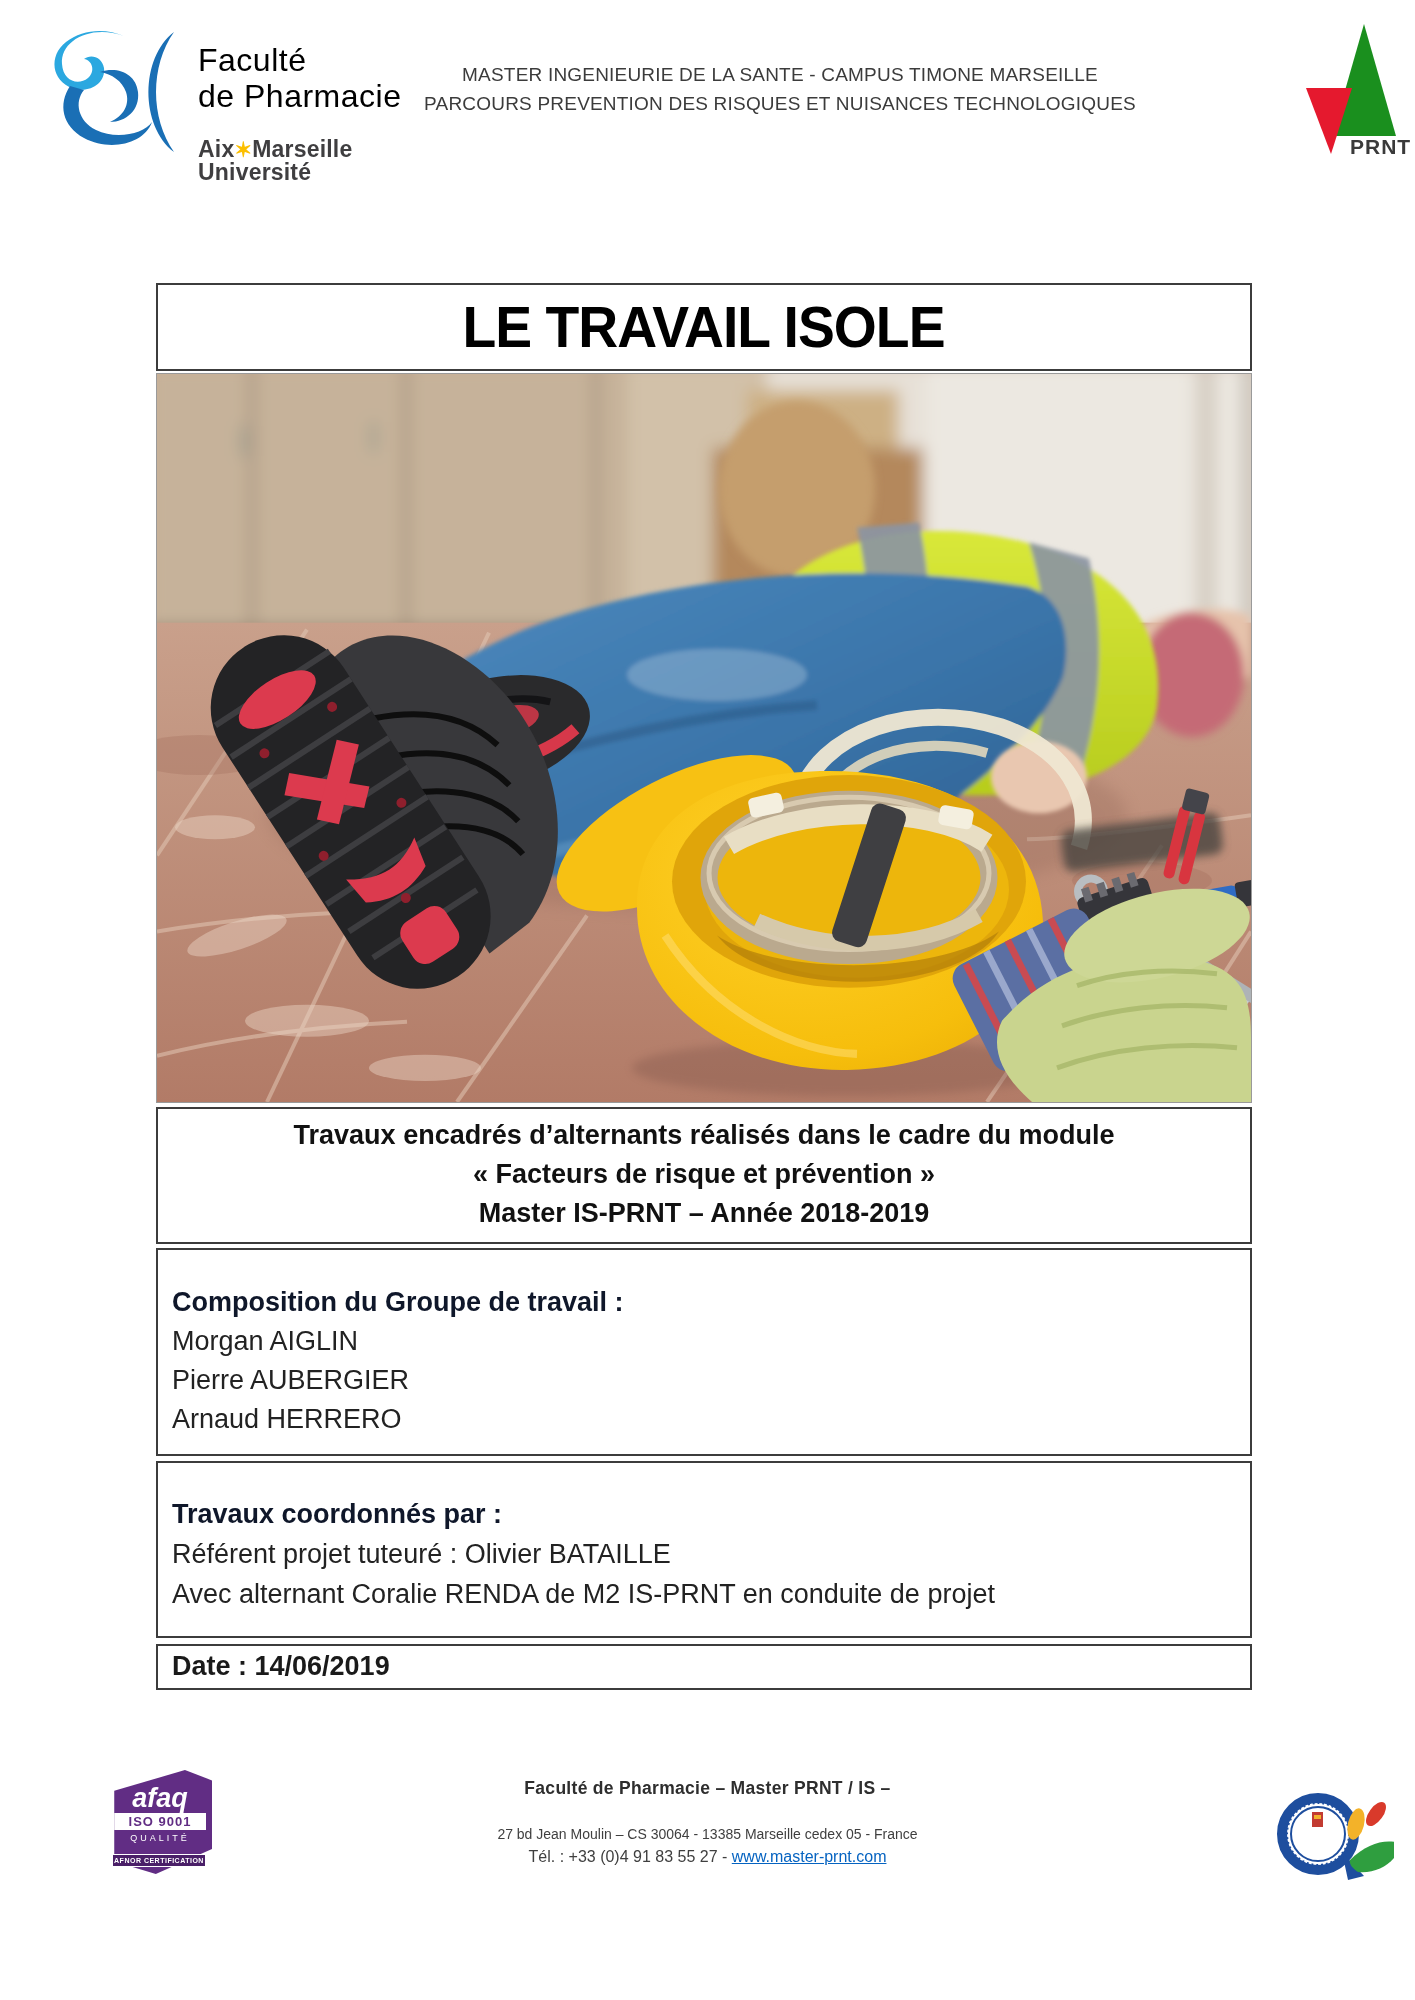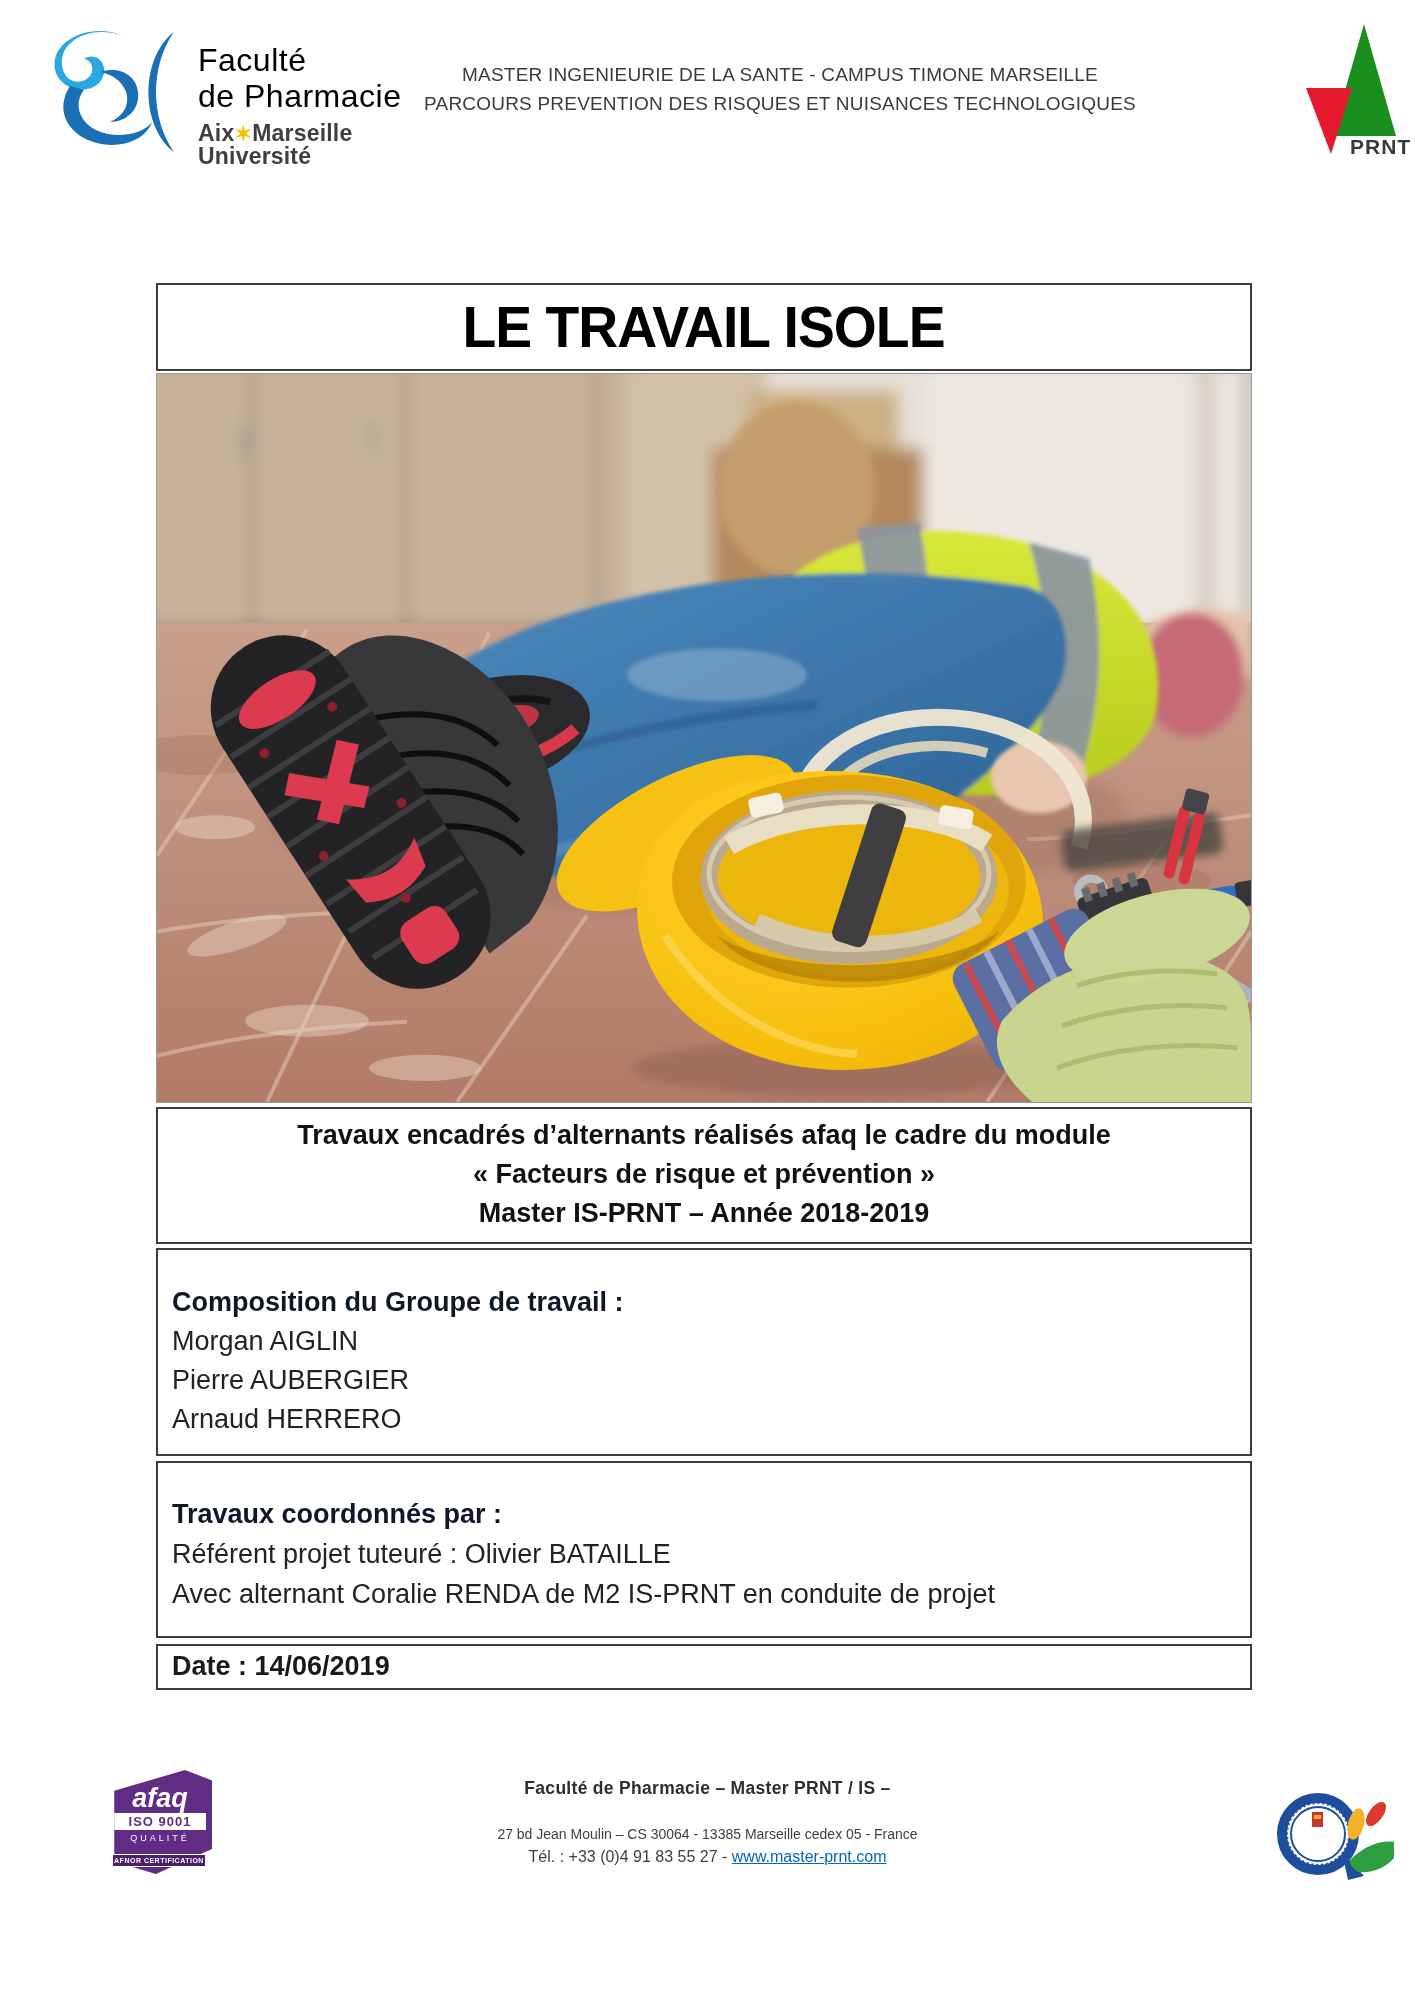--- a/index.html
+++ b/index.html
@@ -5,21 +5,21 @@
   html,body{margin:0;padding:0;}
   body{
     width:1415px;height:2000px;position:relative;background:#ffffff;
     font-family:"Liberation Sans",sans-serif;color:#1a1a1a;overflow:hidden;
   }
   
   .hdr-brand{position:absolute;left:40px;top:18px;width:420px;height:140px;}
   .hdr-brand svg{position:absolute;left:0;top:6px;}
   .brand-text{position:absolute;left:158px;top:24px;line-height:1;}
   .brand-line{font-size:32px;color:#000000;font-weight:500;letter-spacing:.5px;line-height:36px;}
-  .brand-uni{margin-top:8px;font-size:23px;font-weight:bold;color:#3f3e40;letter-spacing:.2px;}
+  .brand-uni{margin-top:24px;font-size:23px;font-weight:bold;color:#3f3e40;letter-spacing:.2px;}
   .brand-uni .star{color:#fcbf00;font-size:21px;}
   .hdr-center{position:absolute;left:410px;top:60px;width:740px;text-align:center;
     font-size:19px;color:#3b3b3b;letter-spacing:.2px;line-height:29px;}
   .prnt-logo{position:absolute;left:1300px;top:16px;width:132px;height:152px;}
   .prnt-label{position:absolute;left:50px;top:119px;font-size:21px;font-weight:bold;color:#3a3a3a;letter-spacing:1px;}
   
   .content{position:absolute;left:156px;top:283px;width:1096px;}
   .box{border:2px solid #3c3c3c;background:#fff;box-sizing:border-box;}
   .title-box{height:88px;display:flex;align-items:center;justify-content:center;text-align:right;}
   .title-box h1{margin:0;font-size:57px;font-weight:800;letter-spacing:-1px;color:#000;transform:scaleX(.97);}
@@ -304,21 +304,21 @@
         <g stroke="#a8b86a" stroke-width="5" fill="none" opacity=".8">
           <path d="M920,610 C960,596 1010,592 1060,598"></path>
           <path d="M905,650 C955,632 1015,626 1070,632"></path>
           <path d="M900,692 C955,672 1020,666 1080,672"></path>
         </g>
       </g>
     </svg>
   </figure>
 
   <div class="box module-box">
-    <div>Travaux encadrés d’alternants réalisés afaq le cadre du module</div>
+    <div>Travaux encadrés d’alternants réalisés dans le cadre du module</div>
     <div>« Facteurs de risque et prévention »</div>
     <div>Master IS-PRNT – Année 2018-2019</div>
   </div>
 
   <div class="box group-box">
     <div class="bold-head">Composition du Groupe de travail :</div>
     <div class="plain">Morgan AIGLIN</div>
     <div class="plain">Pierre AUBERGIER</div>
     <div class="plain">Arnaud HERRERO</div>
   </div>

